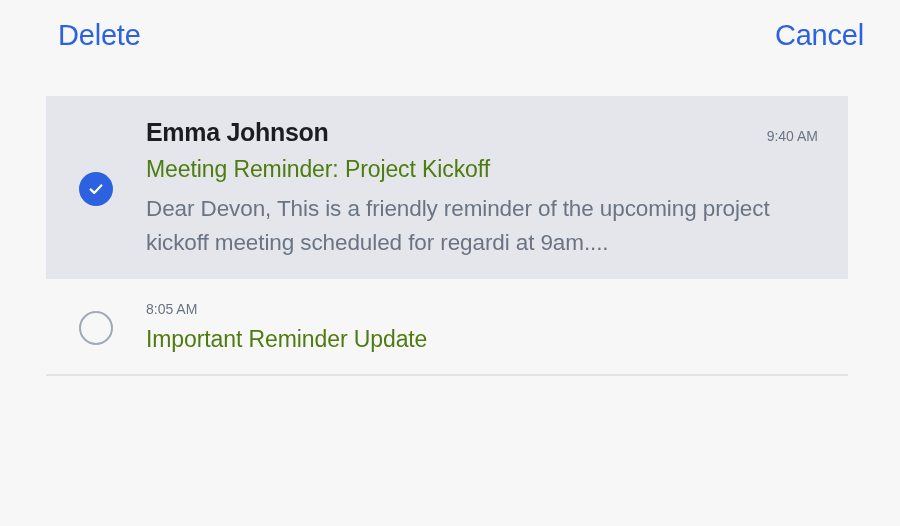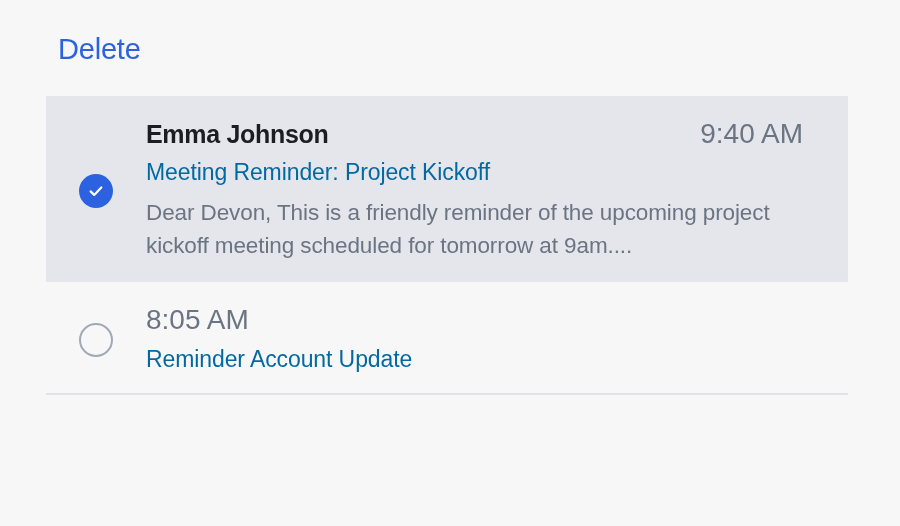--- a/index.html
+++ b/index.html
@@ -12,21 +12,21 @@
     background: #f7f7f8;
     font-family: "Liberation Sans", "DejaVu Sans", sans-serif;
     overflow: hidden;
     position: relative;
   }
 
   
   .action-bar {
     position: absolute;
     left: 0;
-    top: 16px;
+    top: 2px;
     width: 900px;
     height: 72px;
     box-sizing: border-box;
     padding: 0 60px 0 58px;
     display: flex;
     align-items: flex-start;
     justify-content: space-between;
   }
   .action-btn {
     margin-top: 18px;
@@ -49,21 +49,21 @@
   .email-list {
     position: absolute;
     left: 0;
     top: 96px;
     width: 900px;
   }
   .email-row {
     position: relative;
     box-sizing: border-box;
     margin: 0 52px 0 46px;
-    padding: 22px 45px 20px 0;
+    padding: 22px 30px 20px 0;
     display: flex;
     align-items: flex-start;
     background: transparent;
   }
   .email-row.selected {
     background: #e4e6eb;
   }
 
   
   .select-col {
@@ -112,30 +112,30 @@
     font-size: 25px;
     font-weight: bold;
     color: #1b1d21;
     letter-spacing: -0.3px;
     line-height: 1.15;
     white-space: nowrap;
     overflow: hidden;
     text-overflow: ellipsis;
   }
   .timestamp {
-    font-size: 28px;
+    font-size: 14px;
     color: #6b7483;
     line-height: 1.15;
     white-space: nowrap;
     flex: 0 0 auto;
   }
   .subject {
     margin-top: 9px;
     font-size: 23px;
-    color: #0369a1;
+    color: #4d7c0f;
     line-height: 1.2;
     letter-spacing: -0.1px;
     white-space: nowrap;
     overflow: hidden;
     text-overflow: ellipsis;
   }
   .preview {
     margin-top: 9px;
     font-size: 22.5px;
     color: #6b7483;
@@ -147,48 +147,49 @@
     height: 2px;
     background: #e2e3e6;
     margin: 0 52px 0 46px;
   }
 </style>
 </head>
 <body>
 
 <div class="action-bar">
   <button class="action-btn left">Delete</button>
+  <button class="action-btn right">Cancel</button>
 </div>
 
 <div class="email-list">
 
   <div class="email-row selected">
     <div class="select-col">
       <span class="check-circle checked">
         <svg width="20" height="20" viewBox="0 0 20 20" aria-hidden="true">
           <path d="M4.6 10.4 L8.2 13.9 L15.3 6.4" fill="none" stroke="#ffffff" stroke-width="2.2" stroke-linecap="round" stroke-linejoin="round"></path>
         </svg>
       </span>
     </div>
     <div class="msg-col">
       <div class="msg-top">
         <div class="sender">Emma Johnson</div>
         <div class="timestamp">9:40 AM</div>
       </div>
       <div class="subject">Meeting Reminder: Project Kickoff</div>
-      <div class="preview">Dear Devon, This is a friendly reminder of the upcoming project kickoff meeting scheduled for tomorrow at 9am....</div>
+      <div class="preview">Dear Devon, This is a friendly reminder of the upcoming project kickoff meeting scheduled for regardi at 9am....</div>
     </div>
   </div>
 
   <div class="email-row">
     <div class="select-col">
       <span class="check-circle unchecked"></span>
     </div>
     <div class="msg-col">
       <div class="msg-top">
         <div class="timestamp">8:05 AM</div>
       </div>
-      <div class="subject">Reminder Account Update</div>
+      <div class="subject">Important Reminder Update</div>
     </div>
   </div>
 
   <div class="row-divider"></div>
 </div>
 
 </body></html>

